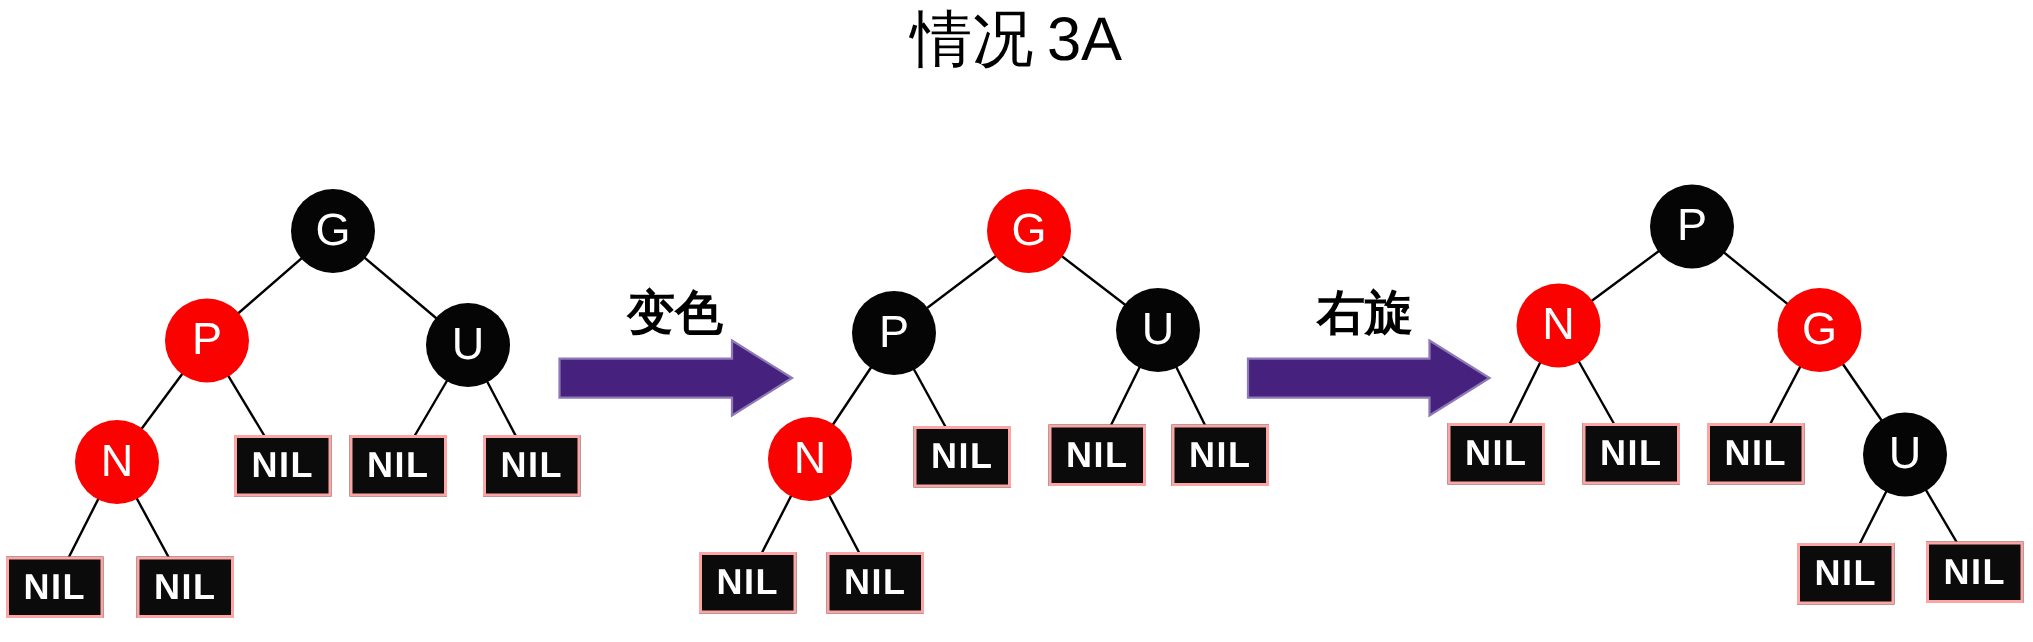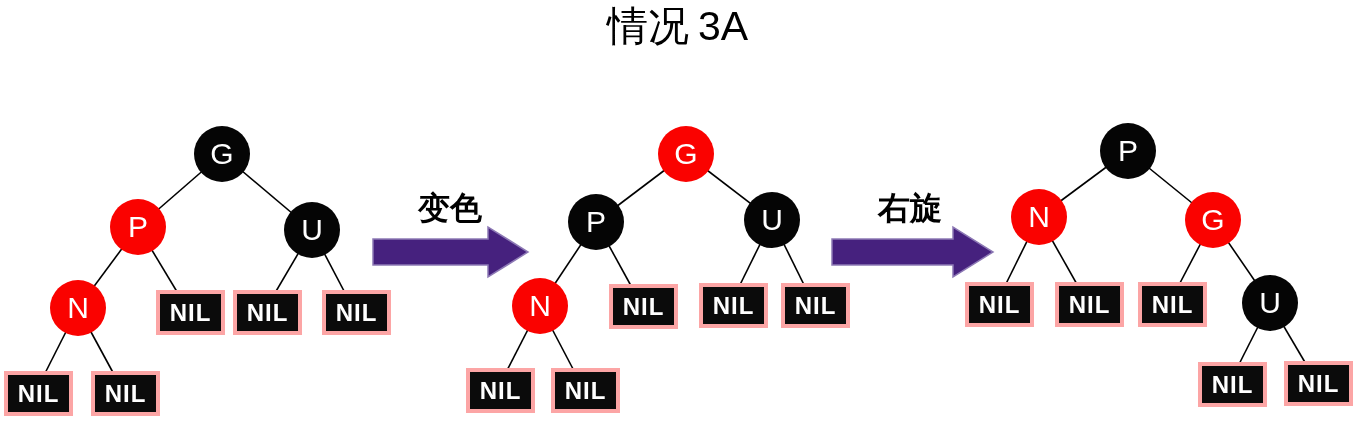--- a/index.html
+++ b/index.html
@@ -19,21 +19,21 @@
   .circle {
     position:absolute; width:56px; height:56px; margin:-28px 0 0 -28px;
     border-radius:50%; display:flex; align-items:center; justify-content:center;
     font-size:30px; font-weight:400; color:#ffffff; user-select:none;
   }
   .circle[data-color="red"]   { background:#fa0200; }
   .circle[data-color="black"] { background:#050505; }
 
   .nil {
     position:absolute; width:61px; height:37px; margin:-20px 0 0 -32px;
-    background:#0b0b0b; border:4px solid #fca5a5;
+    background:#0b0b0b; border:2px solid #fca5a5;
     display:flex; align-items:center; justify-content:center;
     color:#ffffff; font-weight:700; font-size:24px; letter-spacing:1px;
     user-select:none;
   }
 
   .arrow-label {
     position:absolute; transform:translate(-50%,-50%);
     font-size:32px; font-weight:600; color:#000; white-space:nowrap;
   }
 </style>

